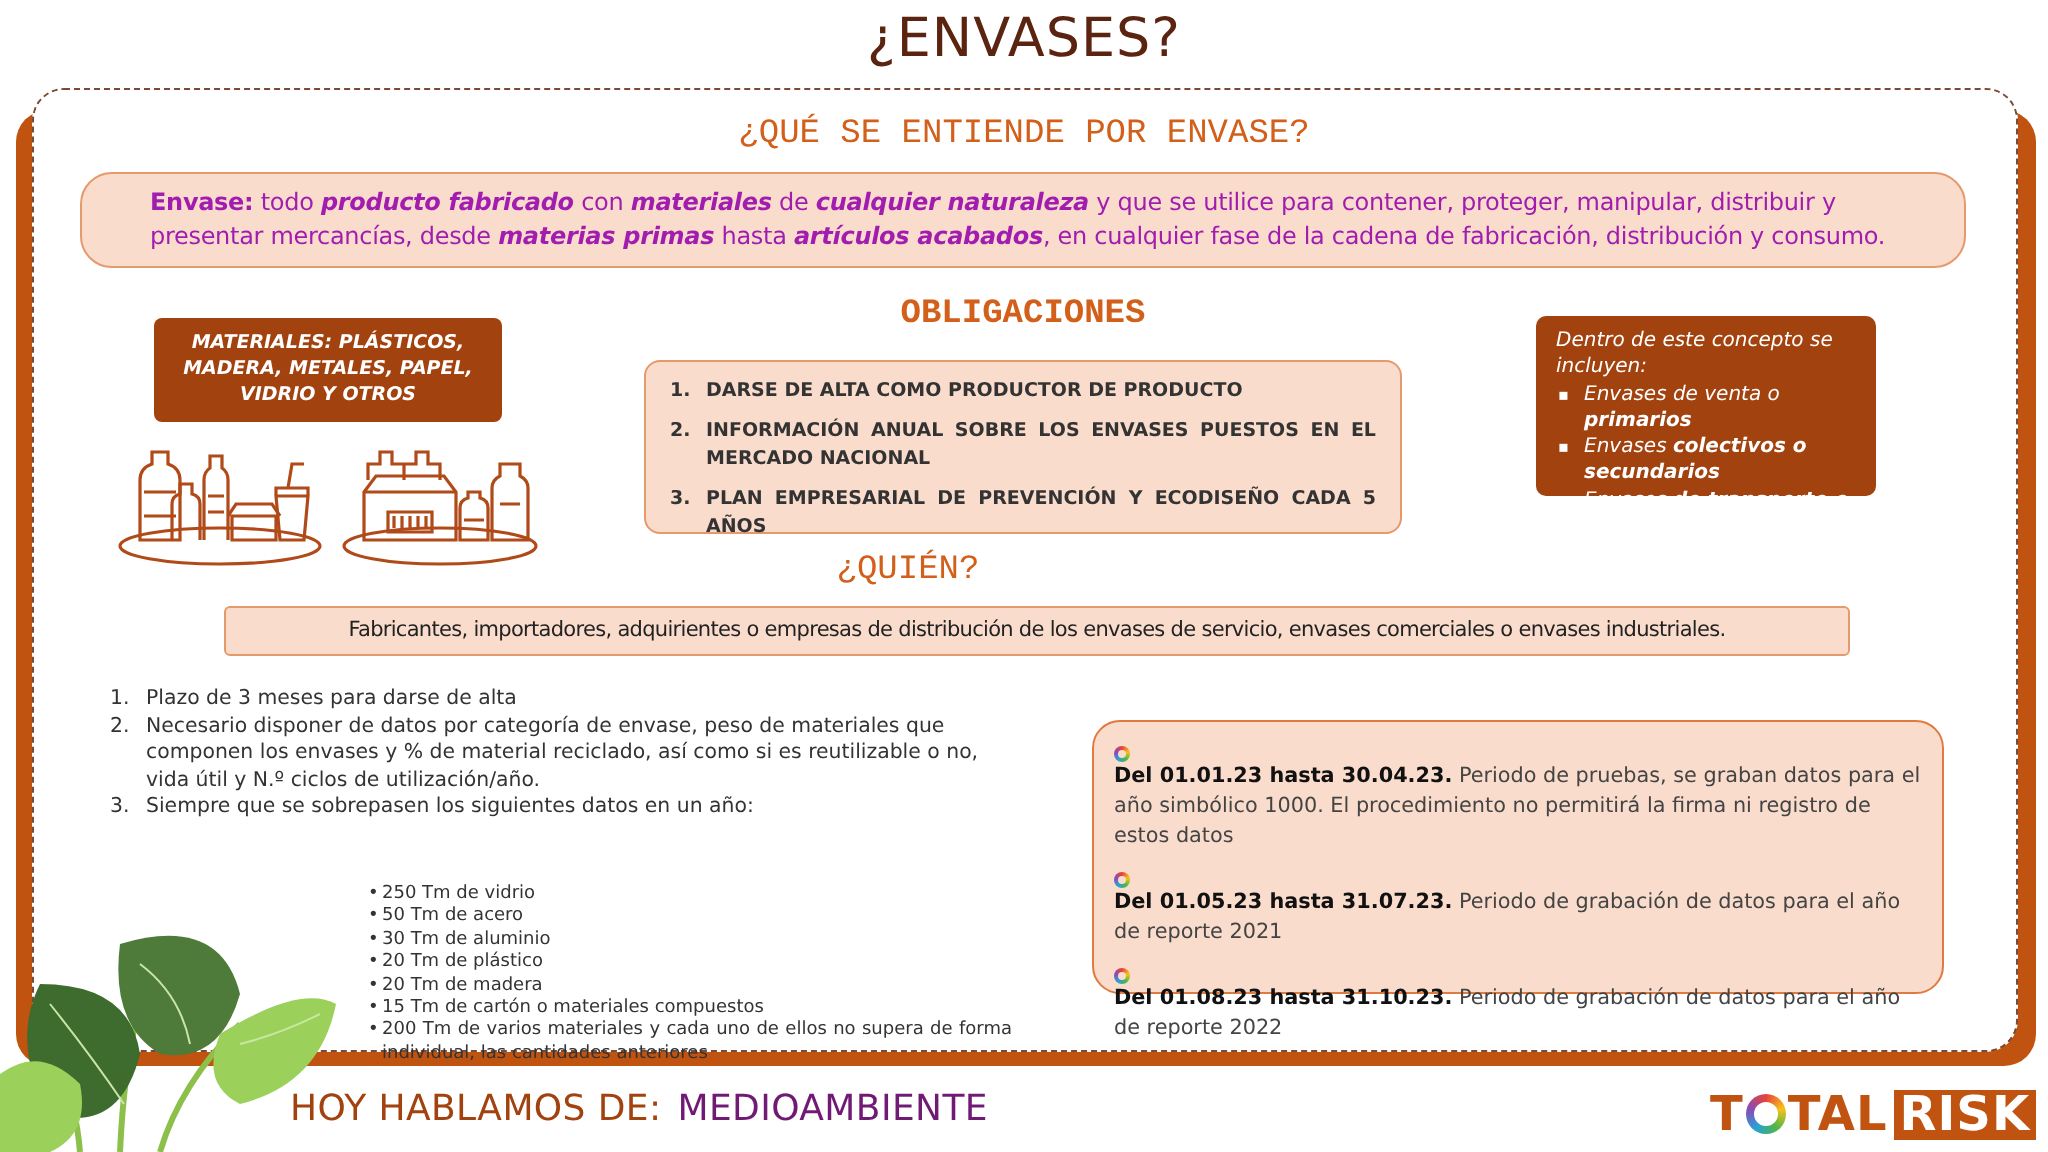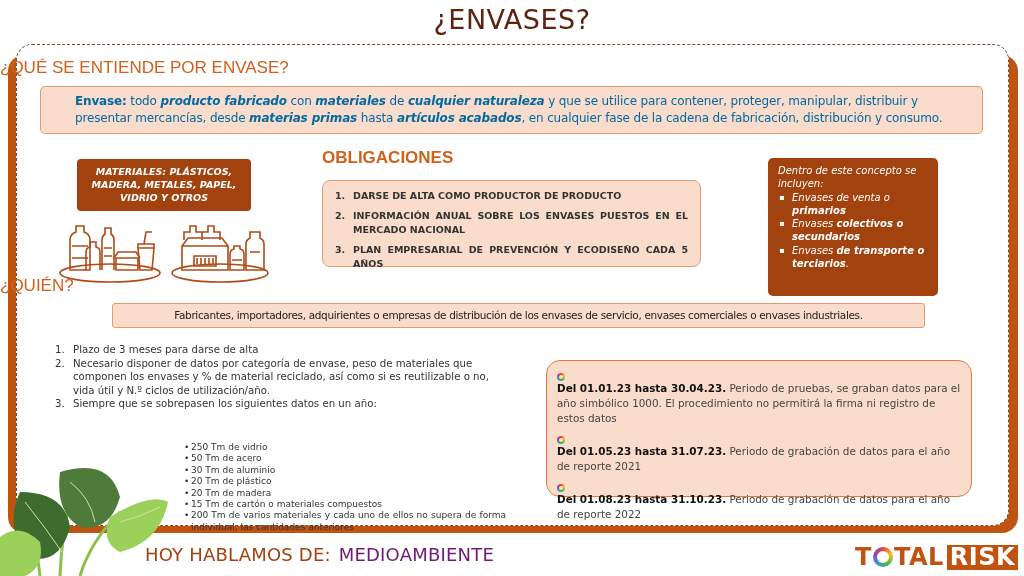--- a/index.html
+++ b/index.html
@@ -17,29 +17,29 @@
     position: absolute; left: 8px; top: 55px; width: 1010px; height: 478px;
     background: #c0530f; border-radius: 16px;
   }
   .frame-card {
     position: absolute; left: 16px; top: 44px; width: 993px; height: 482px;
     background: #ffffff; border-radius: 16px;
     border: 1.5px dashed #7a4a34;
   }
 
   .section-title {
-    position: absolute; color: #d2601a;
-    font-family: Liberation Sans, sans-serif; font-weight: 500;
+    position: absolute; text-align: center; color: #d2601a;
+    font-family: Liberation Mono, monospace; font-weight: 500;
   }
 
   .def-box {
     position: absolute; left: 40px; top: 86px; width: 943px; height: 48px;
-    background: #fadccc; border: 1.5px solid #e59a6d; border-radius: 5px;
+    background: #fadccc; border: 1.5px solid #e59a6d; border-radius: 16px;
     font-family: "DejaVu Sans", sans-serif; font-size: 12px; line-height: 17px;
-    color: #0369a1; padding: 6px 12px 0 34px; letter-spacing: -0.15px;
+    color: #a21caf; padding: 6px 12px 0 34px; letter-spacing: -0.15px;
   }
   .def-box b.k { font-weight: bold; }
   .def-box i { font-weight: bold; font-style: italic; }
 
   .materials-box {
     position: absolute; left: 77px; top: 159px; width: 174px; height: 52px;
     background: #a1420f; border-radius: 4px; color: #fff;
     font-family: "DejaVu Sans", sans-serif; font-style: italic; font-weight: bold;
     font-size: 9.5px; line-height: 13px; text-align: center; padding-top: 6px;
   }
@@ -50,21 +50,21 @@
     position: absolute; left: 322px; top: 180px; width: 379px; height: 87px;
     background: #fadccc; border: 1.5px solid #e59a6d; border-radius: 8px;
     padding: 8px 12px 0 12px;
     font-family: "DejaVu Sans", sans-serif; font-weight: bold; font-size: 9.5px; color: #333;
   }
   .oblig-box li { list-style: none; display: flex; margin-bottom: 6px; line-height: 14px; }
   .oblig-box li .n { width: 18px; flex: none; }
   .oblig-box li .t { text-align: justify; flex: 1; }
 
   .concept-box {
-    position: absolute; left: 768px; top: 158px; width: 170px; height: 138px;
+    position: absolute; left: 768px; top: 158px; width: 170px; height: 90px;
     background: #a1420f; border-radius: 5px; color: #fff;
     font-family: "DejaVu Sans", sans-serif; font-style: italic; font-size: 10px;
     line-height: 13.3px; padding: 6px 8px 0 10px;
   }
   .concept-box ul { list-style: none; }
   .concept-box li { position: relative; padding-left: 14px; }
   .concept-box li::before { content: "▪"; position: absolute; left: 1px; font-style: normal; font-size: 8px; }
   .concept-box b { font-weight: bold; }
 
   .who-box {

